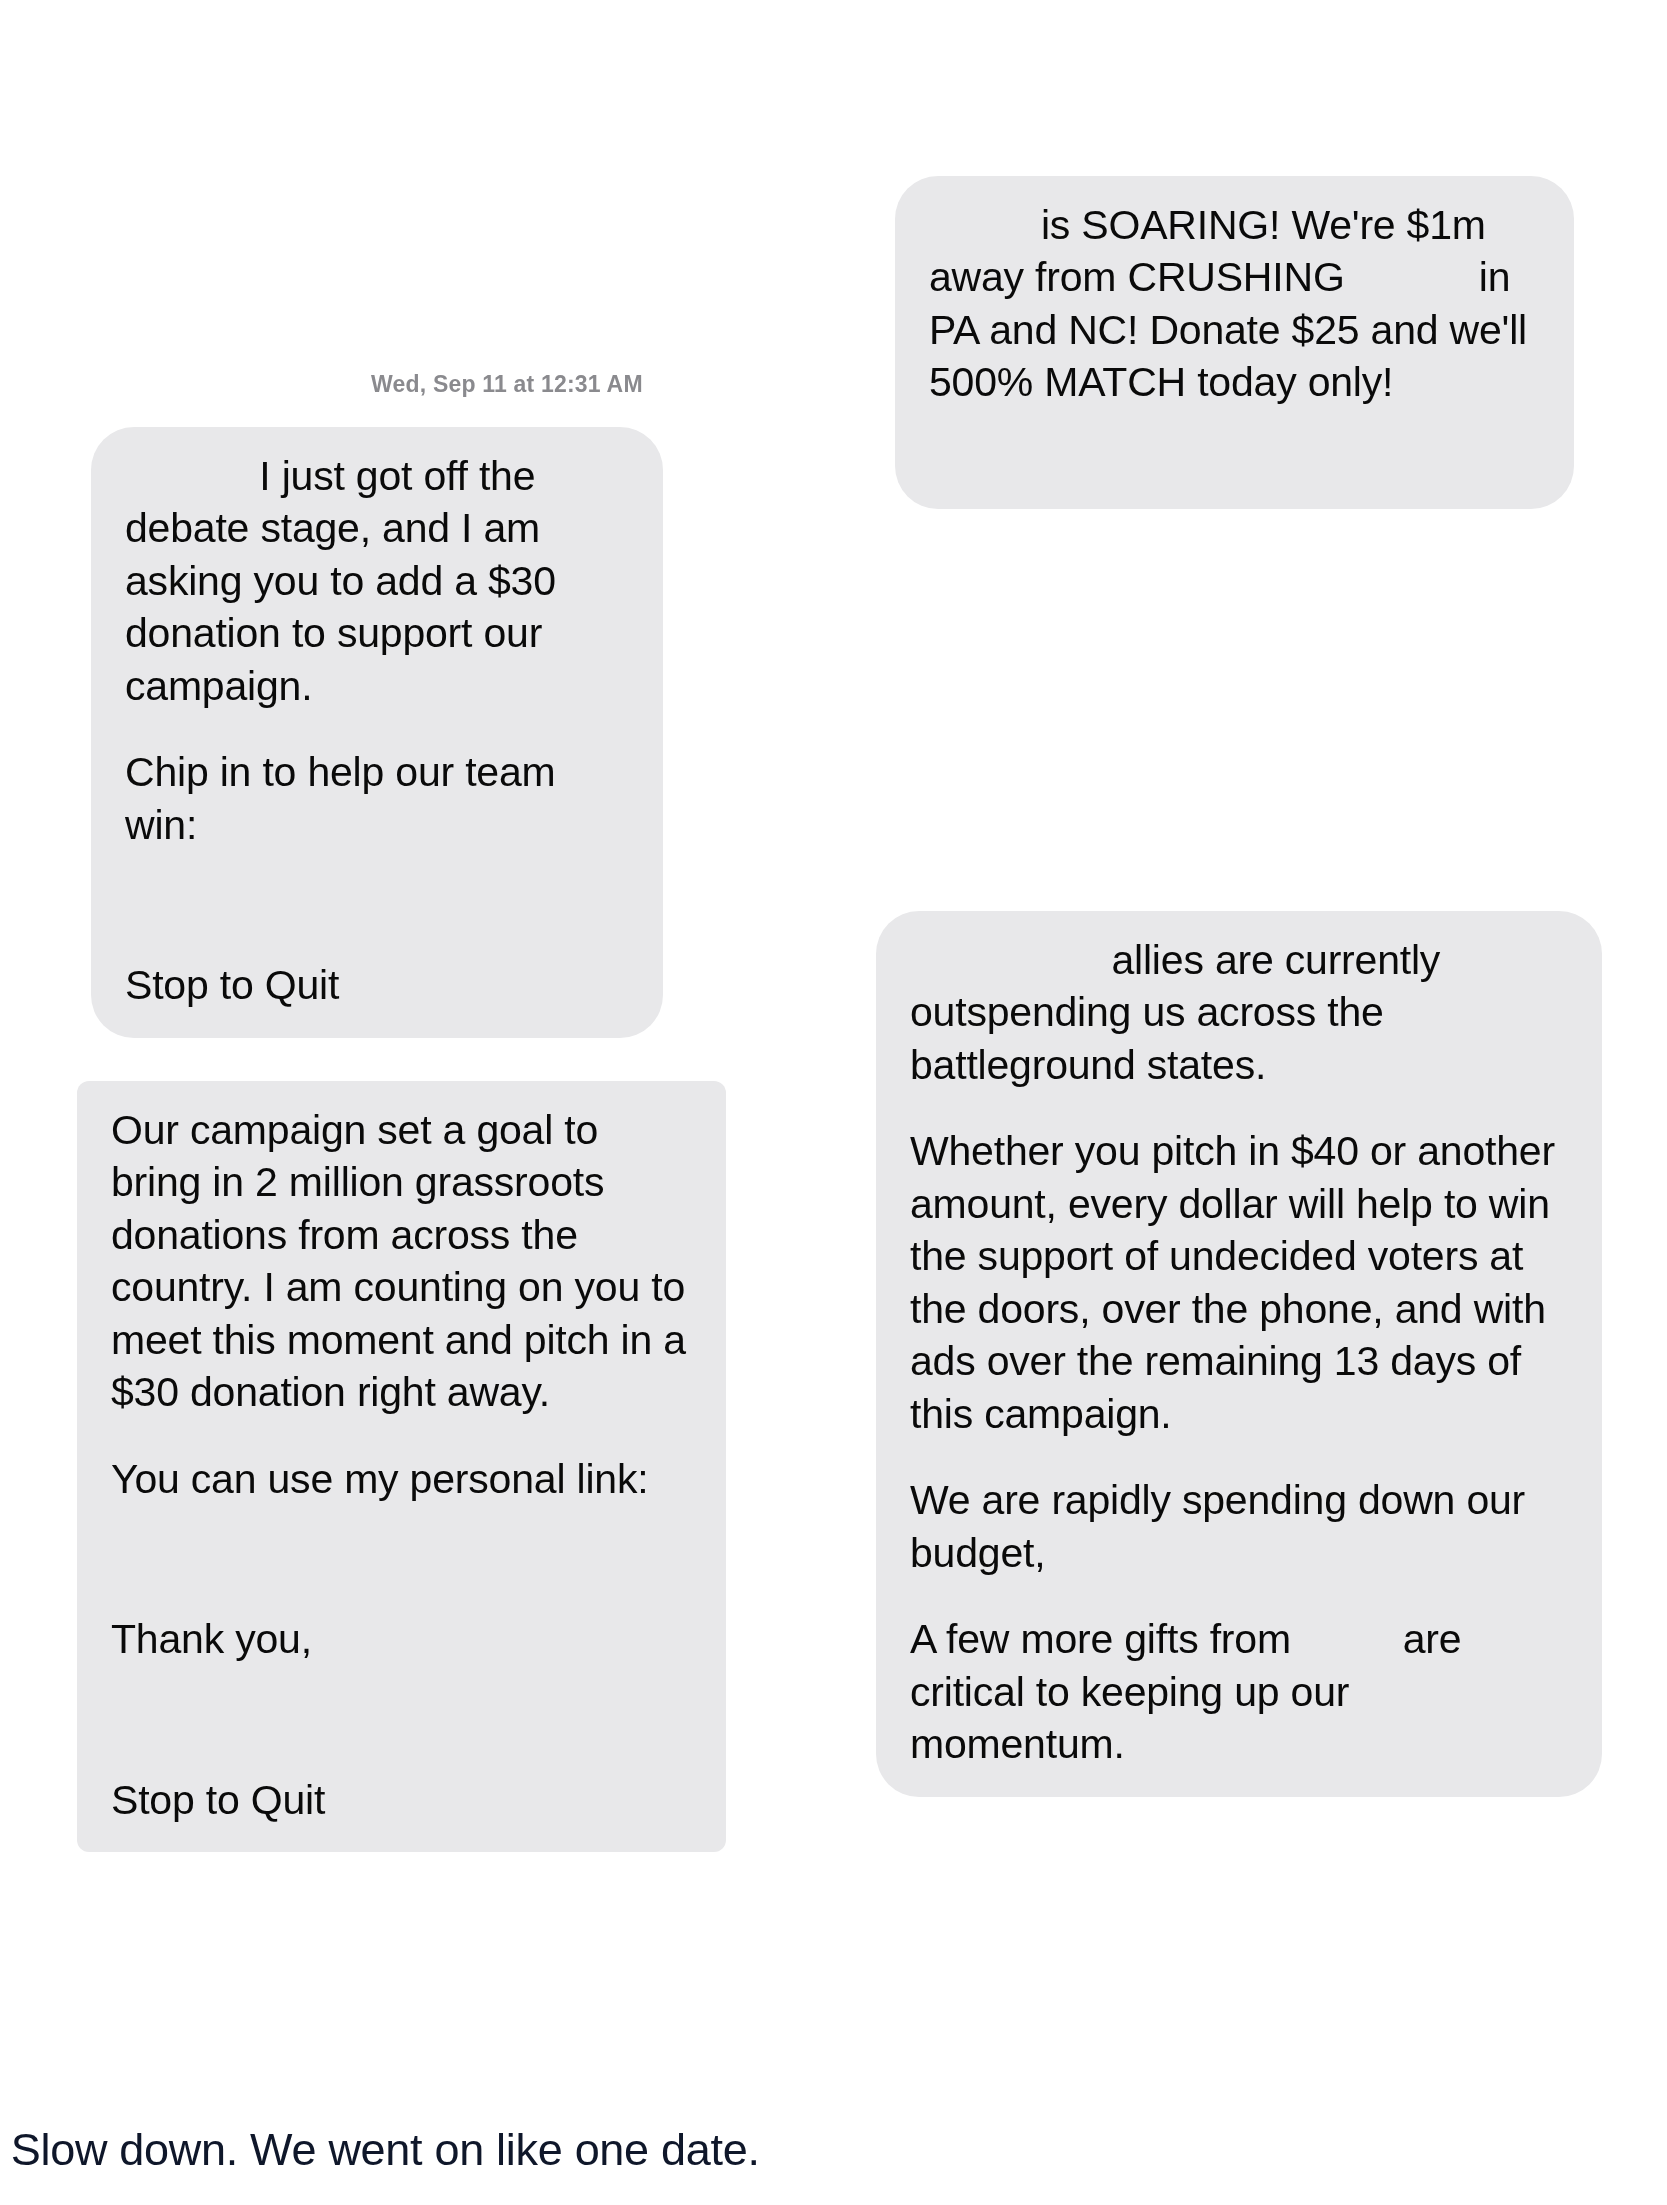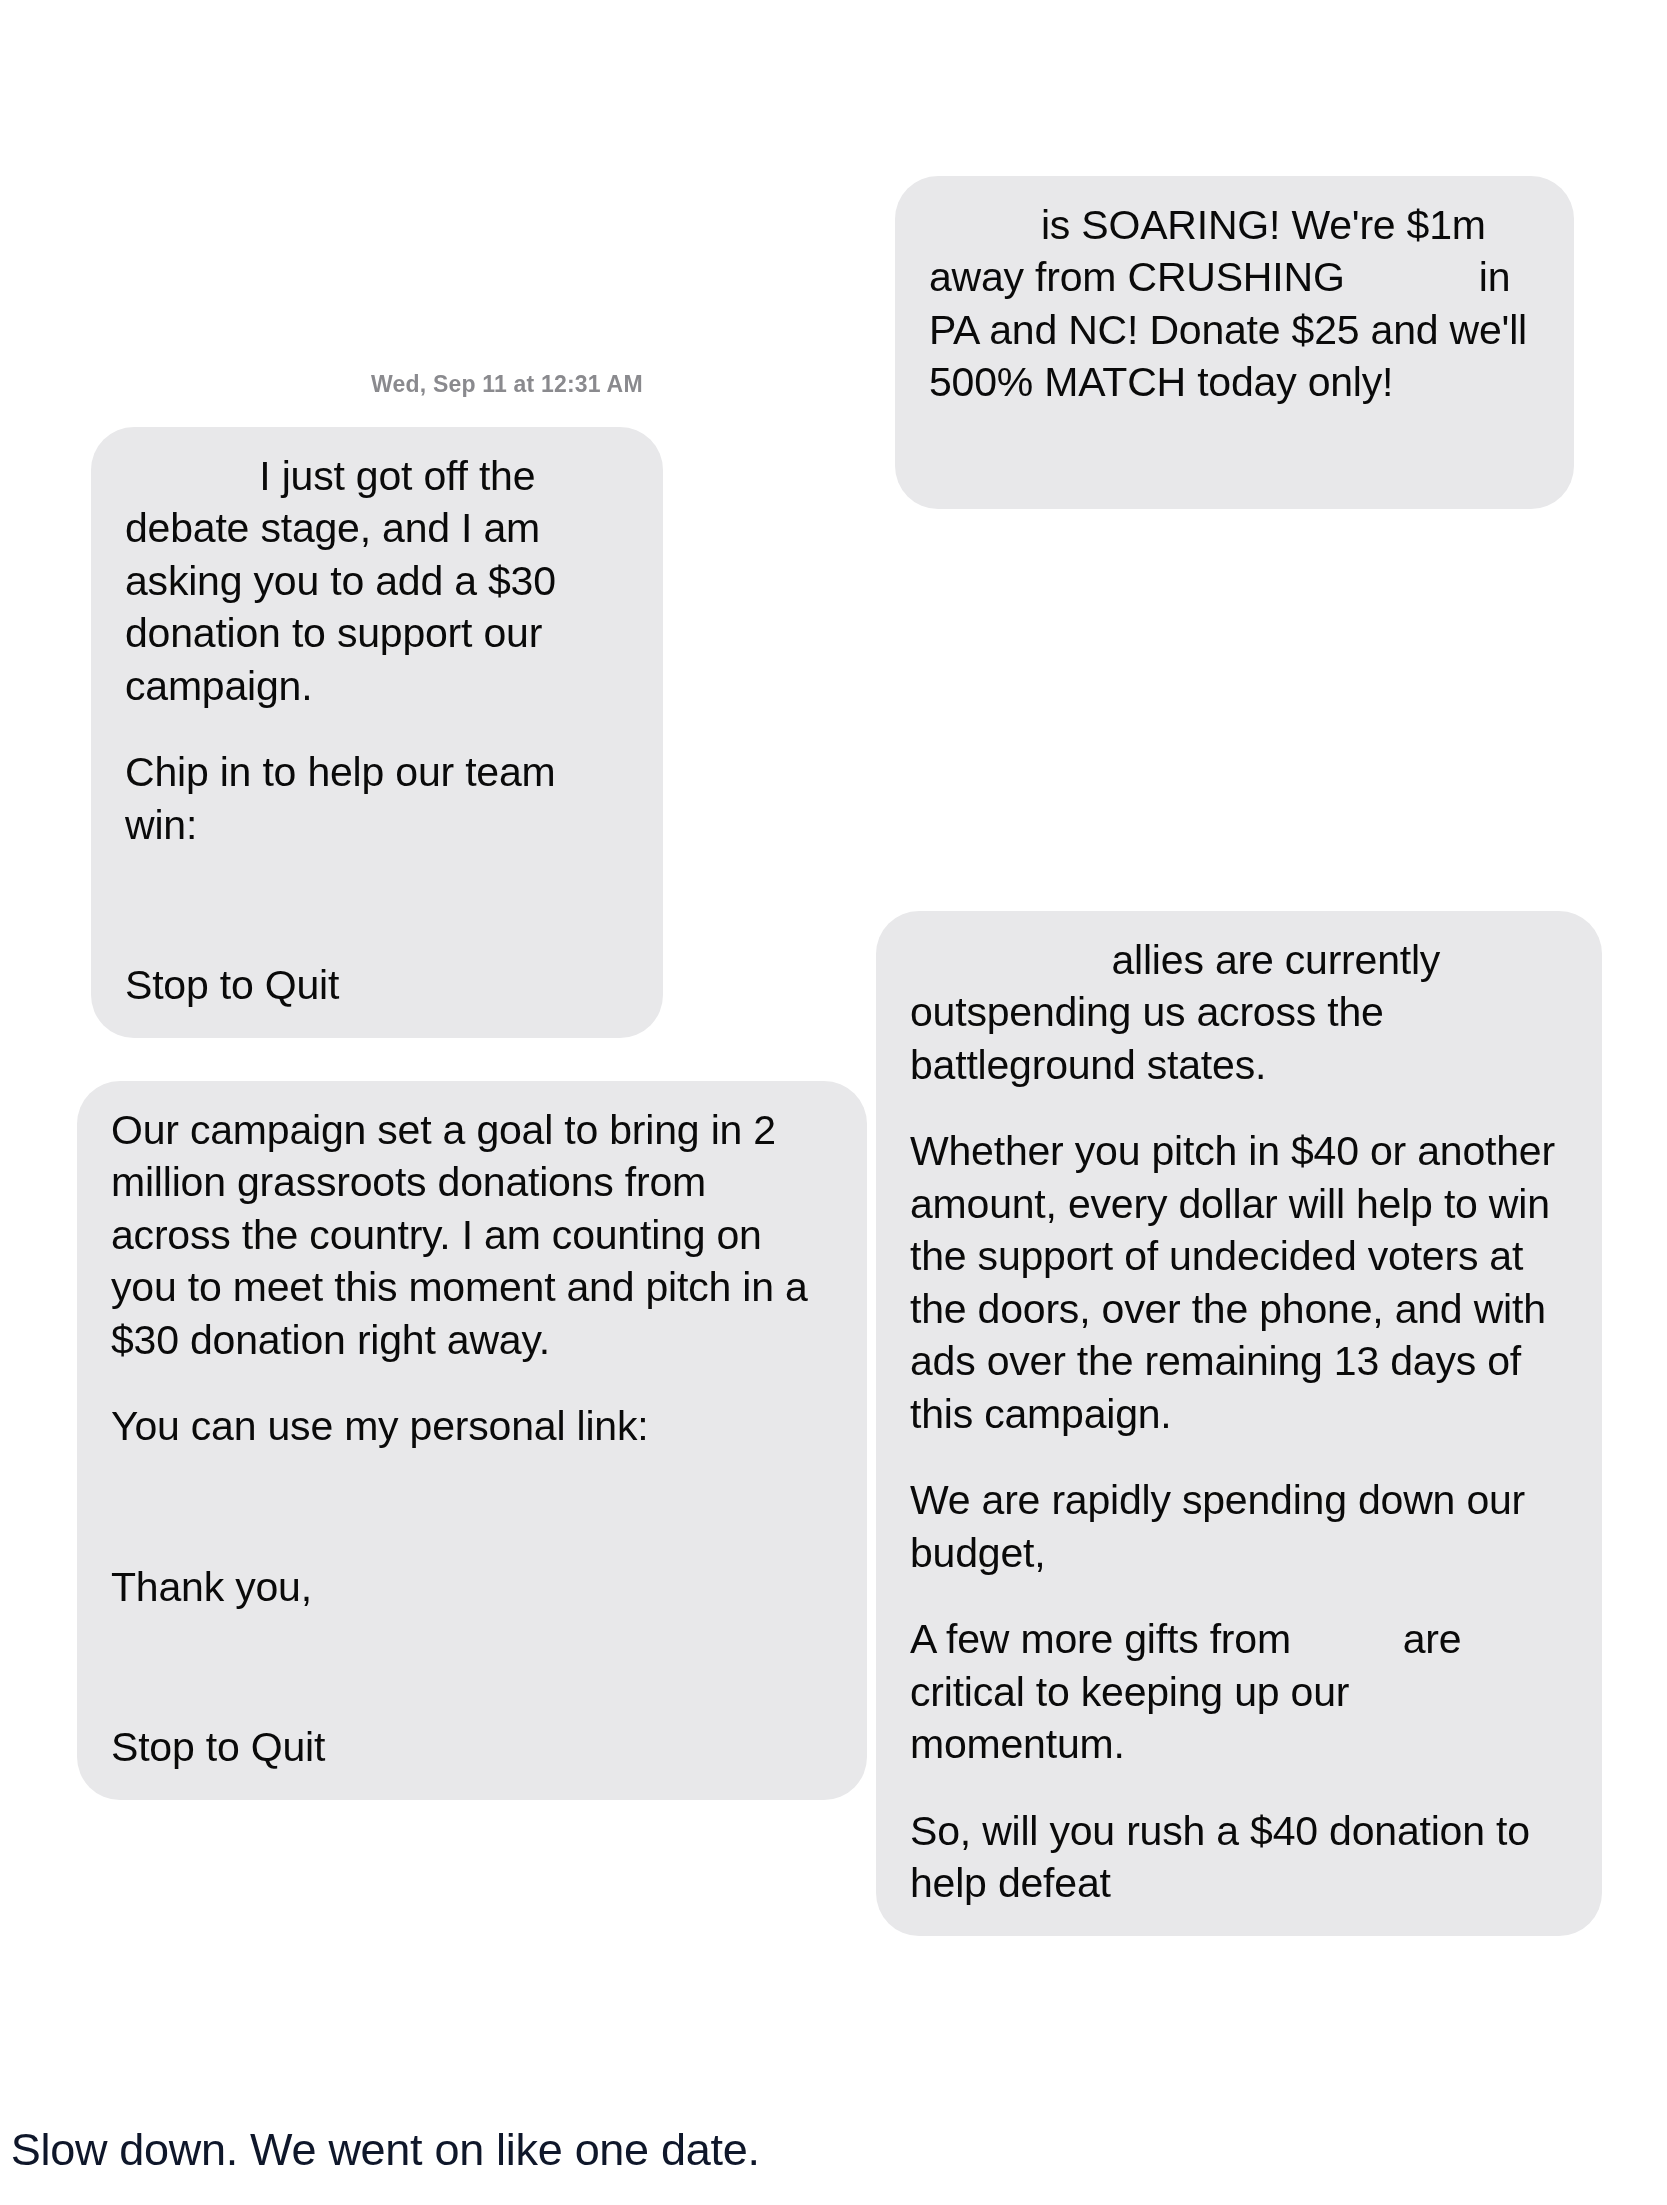--- a/index.html
+++ b/index.html
@@ -112,21 +112,21 @@
     top: 2124px;
     font-size: 45px;
     color: #0f172a;
     letter-spacing: -0.3px;
     white-space: nowrap;
   }
 
   
   #bubble-debate   { left: 91px;  top: 427px;  width: 572px; }
   #bubble-soaring  { left: 895px; top: 176px;  width: 679px; }
-  #bubble-goal     { left: 77px;  top: 1081px; width: 790px; }
+  #bubble-goal     { left: 77px;  top: 1081px; width: 649px; border-radius: 12px; }
   #bubble-allies   { left: 868px; top: 911px; width: 726px; margin-left: 8px; }
 </style>
 </head>
 <body>
 
 <div class="screen">
 
   <div class="timestamp" style="left:371px; top:371px;text-align:center;">Wed, Sep 11 at 12:31 AM</div>
 
   <div class="bubble right" id="bubble-soaring">
@@ -148,19 +148,18 @@
     <p>Thank you,</p>
     <p class="blank-line"></p>
     <p>Stop to Quit</p>
   </div>
 
   <div class="bubble right" id="bubble-allies">
     <p>                  allies are currently outspending us across the battleground states.</p>
     <p>Whether you pitch in $40 or another amount, every dollar will help to win the support of undecided voters at the doors, over the phone, and with ads over the remaining 13 days of this campaign.</p>
     <p>We are rapidly spending down our budget,</p>
     <p>A few more gifts from          are critical to keeping up our momentum.</p>
-    <p>So, will you rush a $40 donation to help defeat</p>
   </div>
 
   <div class="caption">Slow down. We went on like one date.</div>
 
 </div>
 
 
 </body></html>

